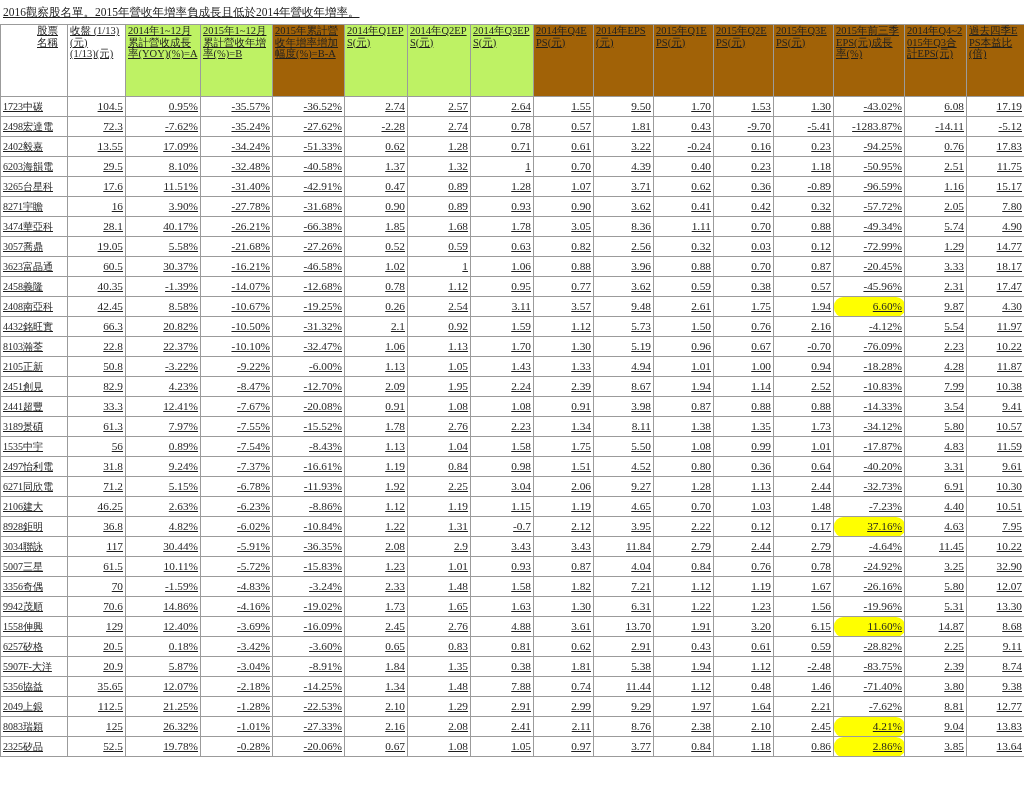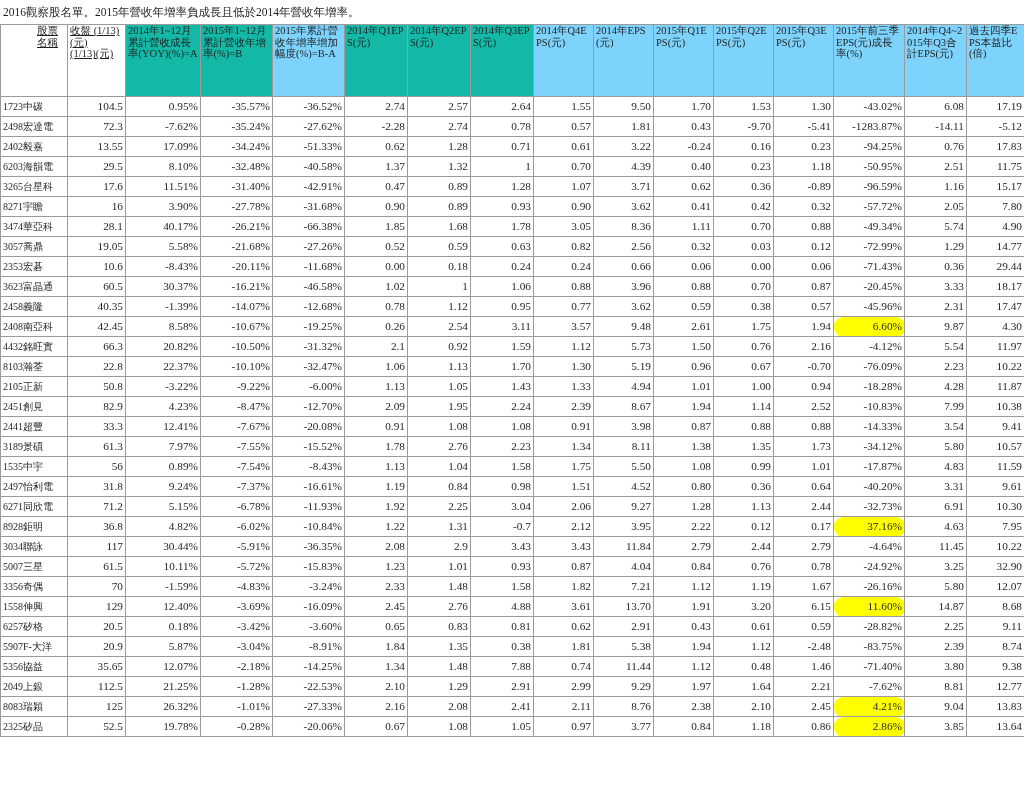--- a/index.html
+++ b/index.html
@@ -1,21 +1,21 @@
 <!DOCTYPE html>
 <html><head>
 <meta charset="utf-8">
 <style>
   html,body{margin:0;padding:0;background:#ffffff;}
   body{
     font-family:"Liberation Serif","DejaVu Serif",serif;
     width:1024px;height:785px;overflow:hidden;
     color:#1f1f1f;
   }
-  #root{width:1024px;height:591px;position:relative;}
+  #root{width:1024px;height:591px;position:relative;text-decoration:underline;}
 
   .title{
     font-size:11.5px;
     line-height:20px;
     padding:2px 0 2px 3px;
     height:20px;
     white-space:nowrap;
     letter-spacing:0px;
   }
 
@@ -37,22 +37,22 @@
   
   thead th{
     height:72px;
     vertical-align:top;
     line-height:11.6px;
     font-size:10.5px;
     text-align:left;
     word-break:break-all;
     padding-top:1px;
   }
-  th.green{background:#14b8a6;}
-  th.yellow{background:#7dd3fc;margin-top:22px;}
+  th.green{background:#bef264;}
+  th.yellow{background:#a16207;margin-top:22px;}
   th.plain{background:#ffffff;vertical-align:middle;}
   th.plain .hl{text-decoration:underline;}
   th.plain.c0{text-align:left;padding-left:36px;}
   th.plain.c1{text-align:left;}
 
   tbody td{
     height:19px;
     line-height:19px;
     text-align:right;
     font-size:11.3px;
@@ -255,38 +255,20 @@
           <td>0.82</td>
           <td>2.56</td>
           <td>0.32</td>
           <td>0.03</td>
           <td>0.12</td>
           <td>-72.99%</td>
           <td>1.29</td>
           <td>14.77</td>
         </tr>
         <tr>
-          <td class="name">2353宏碁</td>
-          <td>10.6</td>
-          <td>-8.43%</td>
-          <td>-20.11%</td>
-          <td>-11.68%</td>
-          <td>0.00</td>
-          <td>0.18</td>
-          <td>0.24</td>
-          <td>0.24</td>
-          <td>0.66</td>
-          <td>0.06</td>
-          <td>0.00</td>
-          <td>0.06</td>
-          <td>-71.43%</td>
-          <td>0.36</td>
-          <td>29.44</td>
-        </tr>
-        <tr>
           <td class="name">3623富晶通</td>
           <td>60.5</td>
           <td>30.37%</td>
           <td>-16.21%</td>
           <td>-46.58%</td>
           <td>1.02</td>
           <td>1</td>
           <td>1.06</td>
           <td>0.88</td>
           <td>3.96</td>
@@ -489,20 +471,38 @@
           <td>2.06</td>
           <td>9.27</td>
           <td>1.28</td>
           <td>1.13</td>
           <td>2.44</td>
           <td>-32.73%</td>
           <td>6.91</td>
           <td>10.30</td>
         </tr>
         <tr>
+          <td class="name">2106建大</td>
+          <td>46.25</td>
+          <td>2.63%</td>
+          <td>-6.23%</td>
+          <td>-8.86%</td>
+          <td>1.12</td>
+          <td>1.19</td>
+          <td>1.15</td>
+          <td>1.19</td>
+          <td>4.65</td>
+          <td>0.70</td>
+          <td>1.03</td>
+          <td>1.48</td>
+          <td>-7.23%</td>
+          <td>4.40</td>
+          <td>10.51</td>
+        </tr>
+        <tr>
           <td class="name">8928鉅明</td>
           <td>36.8</td>
           <td>4.82%</td>
           <td>-6.02%</td>
           <td>-10.84%</td>
           <td>1.22</td>
           <td>1.31</td>
           <td>-0.7</td>
           <td>2.12</td>
           <td>3.95</td>
@@ -561,20 +561,38 @@
           <td>1.82</td>
           <td>7.21</td>
           <td>1.12</td>
           <td>1.19</td>
           <td>1.67</td>
           <td>-26.16%</td>
           <td>5.80</td>
           <td>12.07</td>
         </tr>
         <tr>
+          <td class="name">9942茂順</td>
+          <td>70.6</td>
+          <td>14.86%</td>
+          <td>-4.16%</td>
+          <td>-19.02%</td>
+          <td>1.73</td>
+          <td>1.65</td>
+          <td>1.63</td>
+          <td>1.30</td>
+          <td>6.31</td>
+          <td>1.22</td>
+          <td>1.23</td>
+          <td>1.56</td>
+          <td>-19.96%</td>
+          <td>5.31</td>
+          <td>13.30</td>
+        </tr>
+        <tr>
           <td class="name">1558伸興</td>
           <td>129</td>
           <td>12.40%</td>
           <td>-3.69%</td>
           <td>-16.09%</td>
           <td>2.45</td>
           <td>2.76</td>
           <td>4.88</td>
           <td>3.61</td>
           <td>13.70</td>

